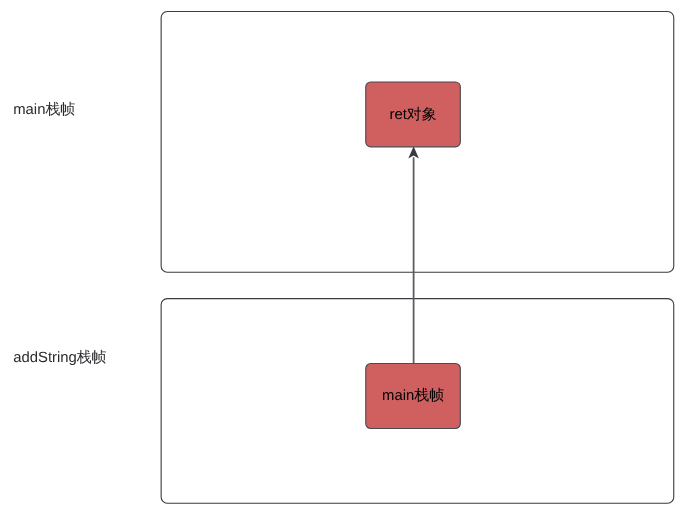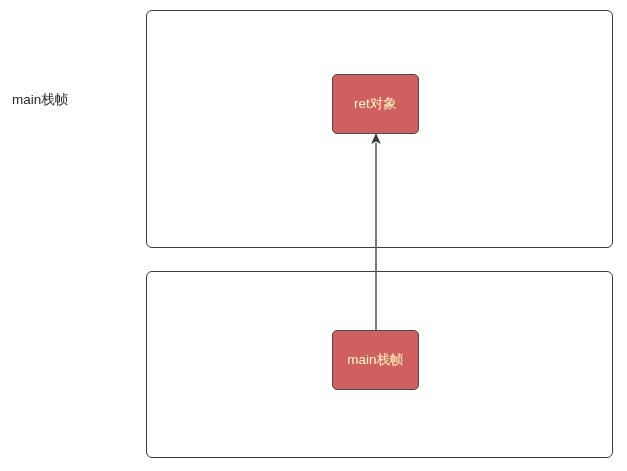--- a/index.html
+++ b/index.html
@@ -58,21 +58,21 @@
 
   
   .obj-box {
     position: absolute;
     box-sizing: border-box;
     width: 87px;
     height: 60px;
     background: #d05f5f;
     border: 1.3px solid #4a4a50;
     border-radius: 5px;
-    color: #fef9c3;
+    color: #000000;
     font-size: 13.5px;
     display: flex;
     align-items: center;
     justify-content: center;
     white-space: nowrap;
   }
   #obj-ret {
     left: 332px;
     top: 74px;
   }
@@ -95,20 +95,21 @@
 <body>
 
 <div id="canvas">
 
   <div class="frame" id="frame-main"></div>
 
   <div class="frame" id="frame-addstring"></div>
 
   <div class="frame-label" id="label-main">main栈帧</div>
 
+  <div class="frame-label" id="label-addstring">addString栈帧</div>
 
   <svg id="arrow-svg" viewBox="0 0 627 471" xmlns="http://www.w3.org/2000/svg">
     <line x1="376" y1="330" x2="376" y2="143" stroke="#5a5a60" stroke-width="1.6"></line>
     <polygon points="376,133 371.2,144 376,141.4 380.8,144" fill="#3a3a40"></polygon>
   </svg>
 
   <div class="obj-box" id="obj-ret">
     <span>ret对象</span>
   </div>
 

